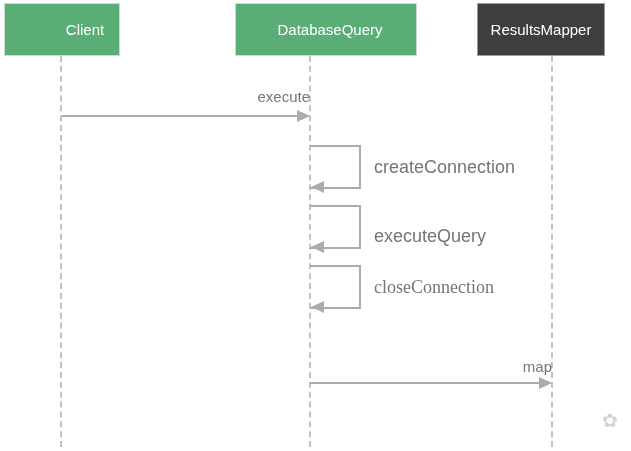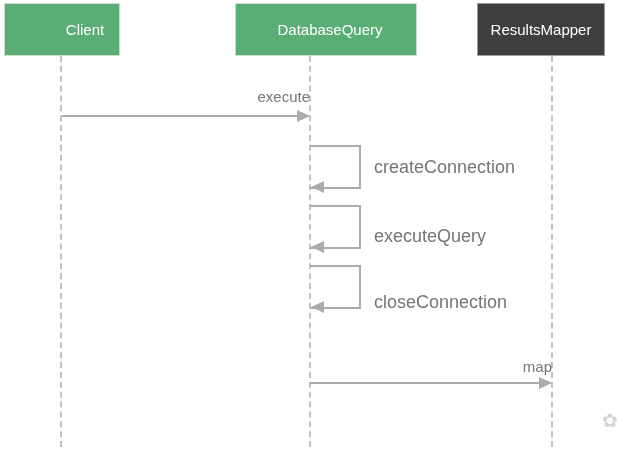--- a/index.html
+++ b/index.html
@@ -142,21 +142,21 @@
   <div class="self-loop" style="top:145px;"></div>
   <div class="arrow-left" style="left:311px; top:181px;"></div>
   <div class="self-label" style="top:157px;">createConnection</div>
 
   <div class="self-loop" style="top:205px;"></div>
   <div class="arrow-left" style="left:311px; top:241px;"></div>
   <div class="self-label" style="top:210px;margin-top:16px;">executeQuery</div>
 
   <div class="self-loop" style="top:265px;"></div>
   <div class="arrow-left" style="left:311px; top:301px;"></div>
-  <div class="self-label" style="top:292px;">closeConnection</div>
+  <div class="self-label" style="top:277px;font-family:Liberation Serif, serif;">closeConnection</div>
 
   <div class="msg-label" style="left:310px; width:242px; top:358px;">map</div>
   <div class="h-line" style="left:310px; top:382px; width:230px;"></div>
   <div class="arrow-right" style="left:539px; top:377px;"></div>
 
   <div class="watermark">
     <span class="wm-icon">✿</span>
   </div>
 
 </div>

